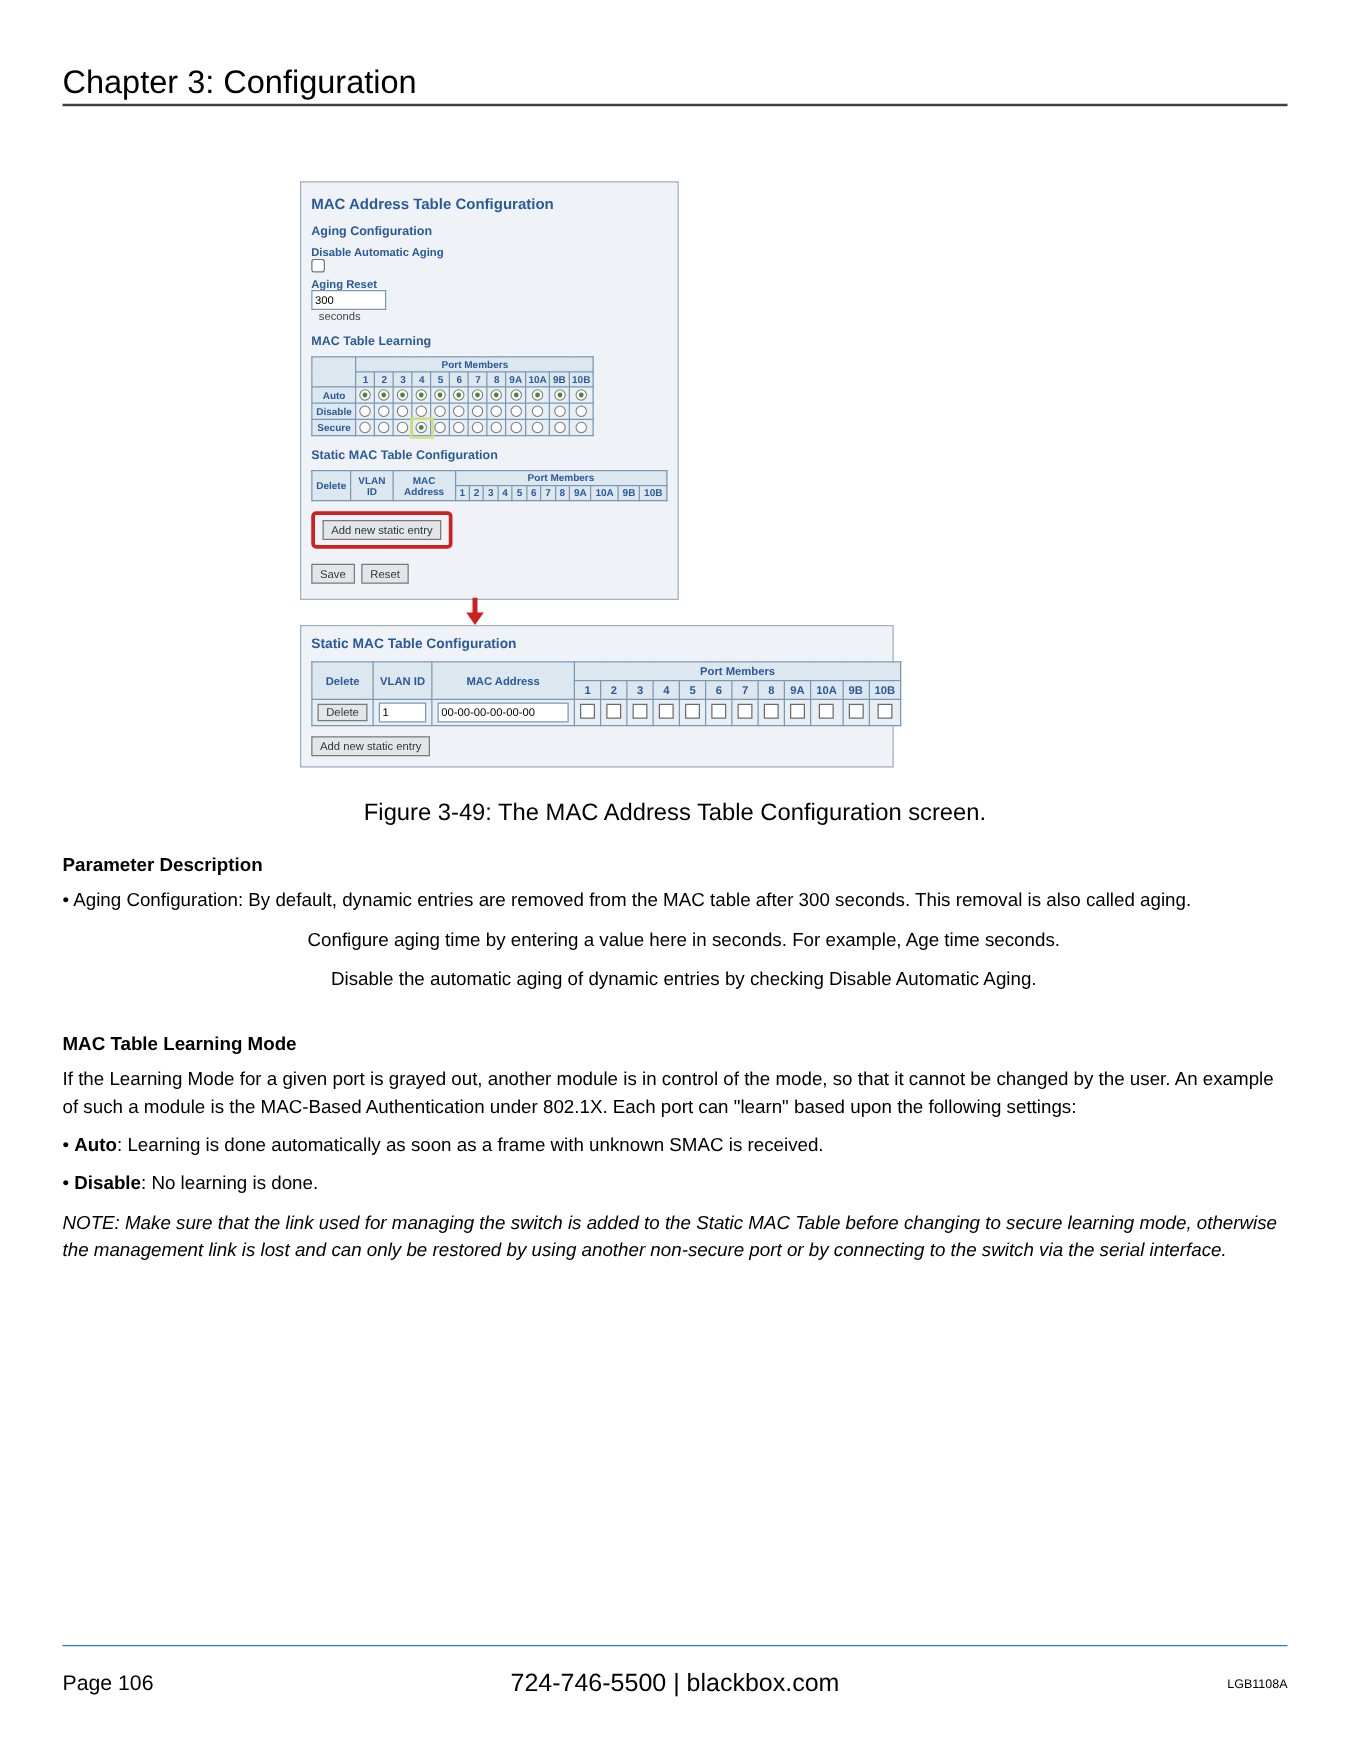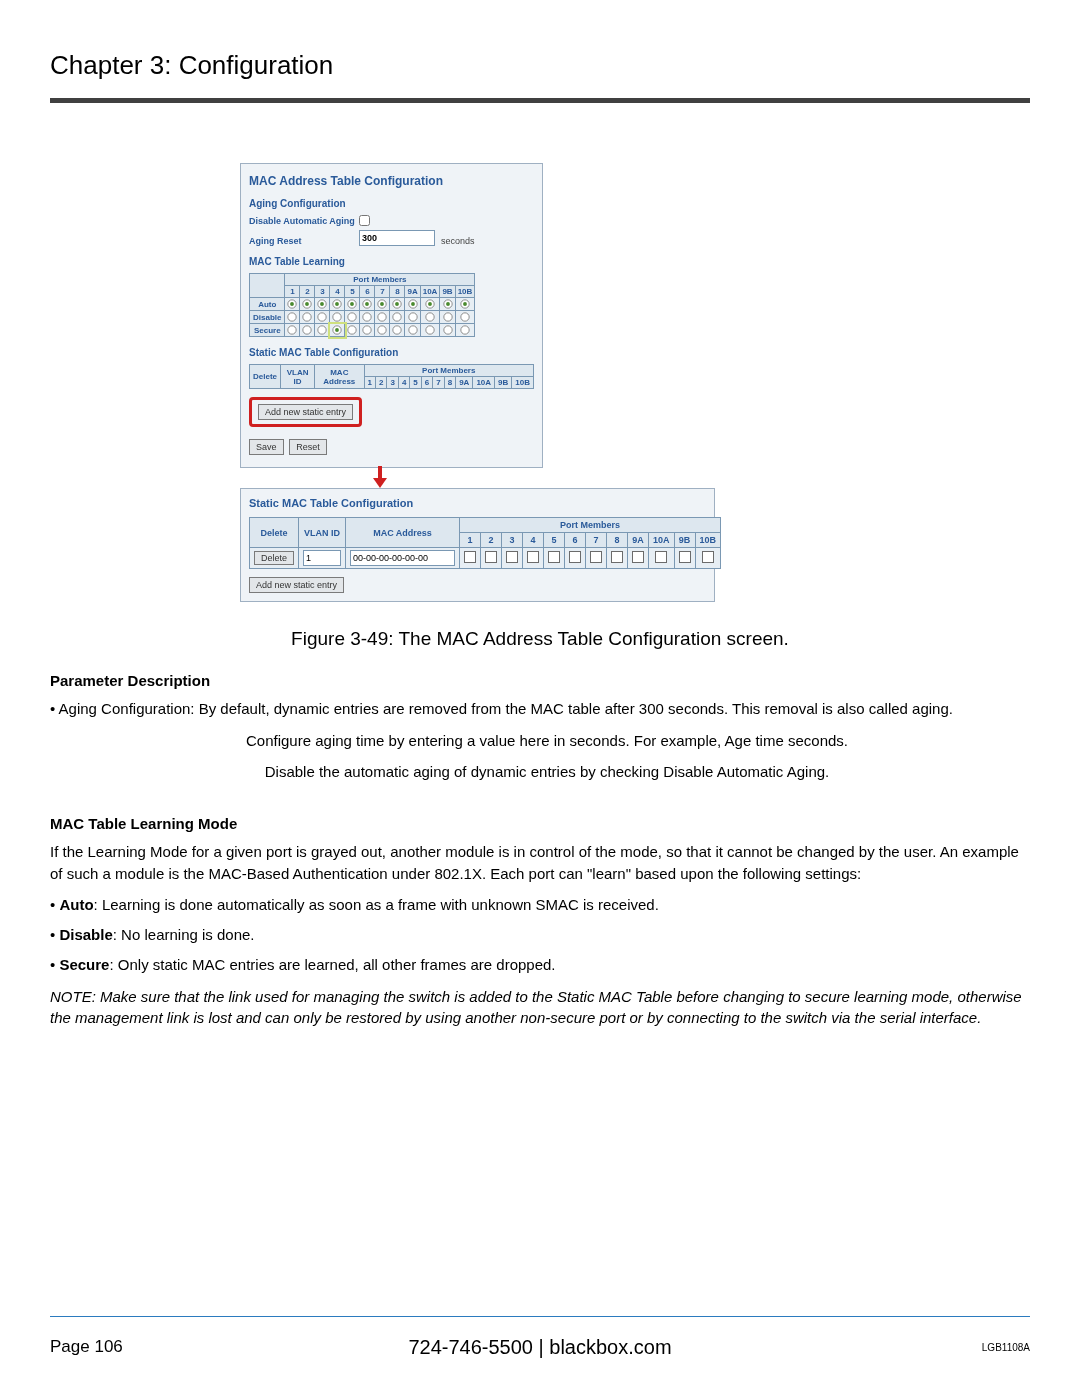--- a/index.html
+++ b/index.html
@@ -9,22 +9,22 @@
     font-family: "Segoe UI", Arial, sans-serif;
     background: #fff;
     color: #000;
     position: relative;
     padding: 50px 50px 40px 50px;
   }
   .chapter-title {
     font-size: 26px;
     font-weight: 400;
     color: #000;
-    padding-bottom: 17px;
-    border-bottom: 5px solid #404040;
+    padding-bottom: 2px;
+    border-bottom: 2px solid #404040;
     margin-bottom: 60px;
   }
 
   
   .screenshot-area {
     margin-left: 190px;
     width: 660px;
     margin-bottom: 18px;
   }
 
@@ -45,25 +45,25 @@
     color: #2a5a9a;
     margin-bottom: 10px;
   }
   .panel1 .sect-title {
     font-size: 10px;
     font-weight: bold;
     color: #2a5a9a;
     margin-top: 10px;
     margin-bottom: 6px;
   }
-  .aging-row { display: flex; align-items: flex-end; margin-bottom: 4px; font-size: 9px; font-weight: bold; }
+  .aging-row { display: flex; align-items: flex-start; margin-bottom: 4px; font-size: 9px; font-weight: bold; flex-direction: column; }
   .aging-row .lbl { width: 110px; color: #2a5a9a; }
   .aging-row input[type="text"] {
-    width: 76px; height: 16px; font-size: 9px;
-    border: 1px solid #7a98b3; padding: 0 2px; background: #fff; font-weight: bold;
+    width: 60px; height: 16px; font-size: 9px;
+    border: 1px solid #7a98b3; padding: 0 2px; background: #fff;
   }
   .aging-row .sec { margin-left: 6px; font-weight: normal; color: #444; }
   .aging-row input[type="checkbox"] { width: 11px; height: 11px; }
 
   .learn-table { border-collapse: collapse; font-size: 8px; }
   .learn-table th, .learn-table td {
     border: 1px solid #7a98b3; text-align: center; padding: 1px 2px;
     background: #e7eef4;
   }
   .learn-table th { font-weight: bold; color: #2a5a9a; background: #dde7ef; }
@@ -421,21 +421,20 @@
   <h3>Parameter Description</h3>
   <p>• Aging Configuration: By default, dynamic entries are removed from the MAC table after 300 seconds. This removal is also called aging.</p>
   <p class="indent">Configure aging time by entering a value here in seconds. For example, Age time seconds.</p>
   <p class="indent">Disable the automatic aging of dynamic entries by checking Disable Automatic Aging.</p>
 
   <h3 style="margin-top:30px">MAC Table Learning Mode</h3>
   <p>If the Learning Mode for a given port is grayed out, another module is in control of the mode, so that it cannot be changed by the user. An example of such a module is the MAC-Based Authentication under 802.1X. Each port can "learn" based upon the following settings:</p>
   <ul>
     <li>• <b>Auto</b><span>: Learning is done automatically as soon as a frame with unknown SMAC is received.</span></li>
     <li>• <b>Disable</b><span>: No learning is done.</span></li>
-    <li>• <b>Secure</b><span>: Only static MAC entries are learned, all other frames are dropped.</span></li>
   </ul>
   <p class="note">NOTE: Make sure that the link used for managing the switch is added to the Static MAC Table before changing to secure learning mode, otherwise the management link is lost and can only be restored by using another non-secure port or by connecting to the switch via the serial interface.</p>
 </div>
 
 <div class="footer-line"></div>
 <div class="footer">
   <span class="page">Page 106</span>
   <span class="center">724-746-5500    |    blackbox.com</span>
   <span class="model">LGB1108A</span>
 </div>

